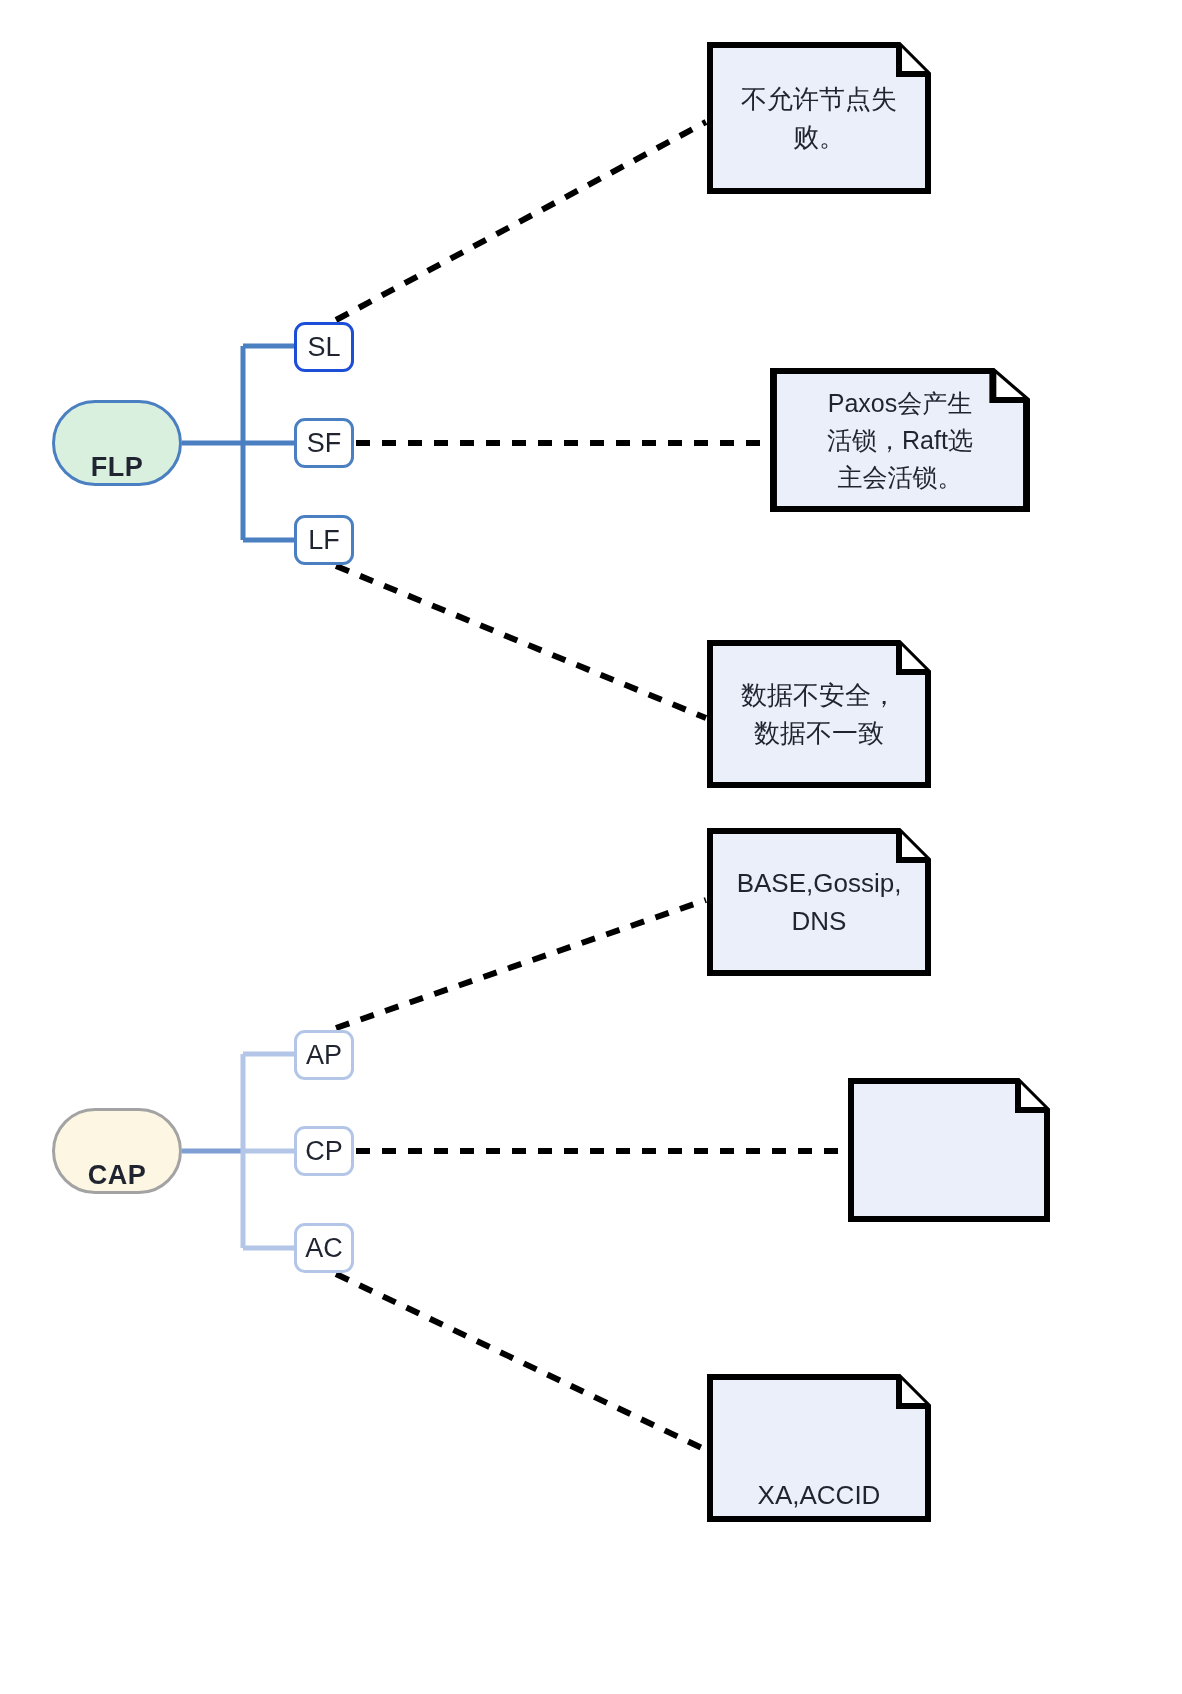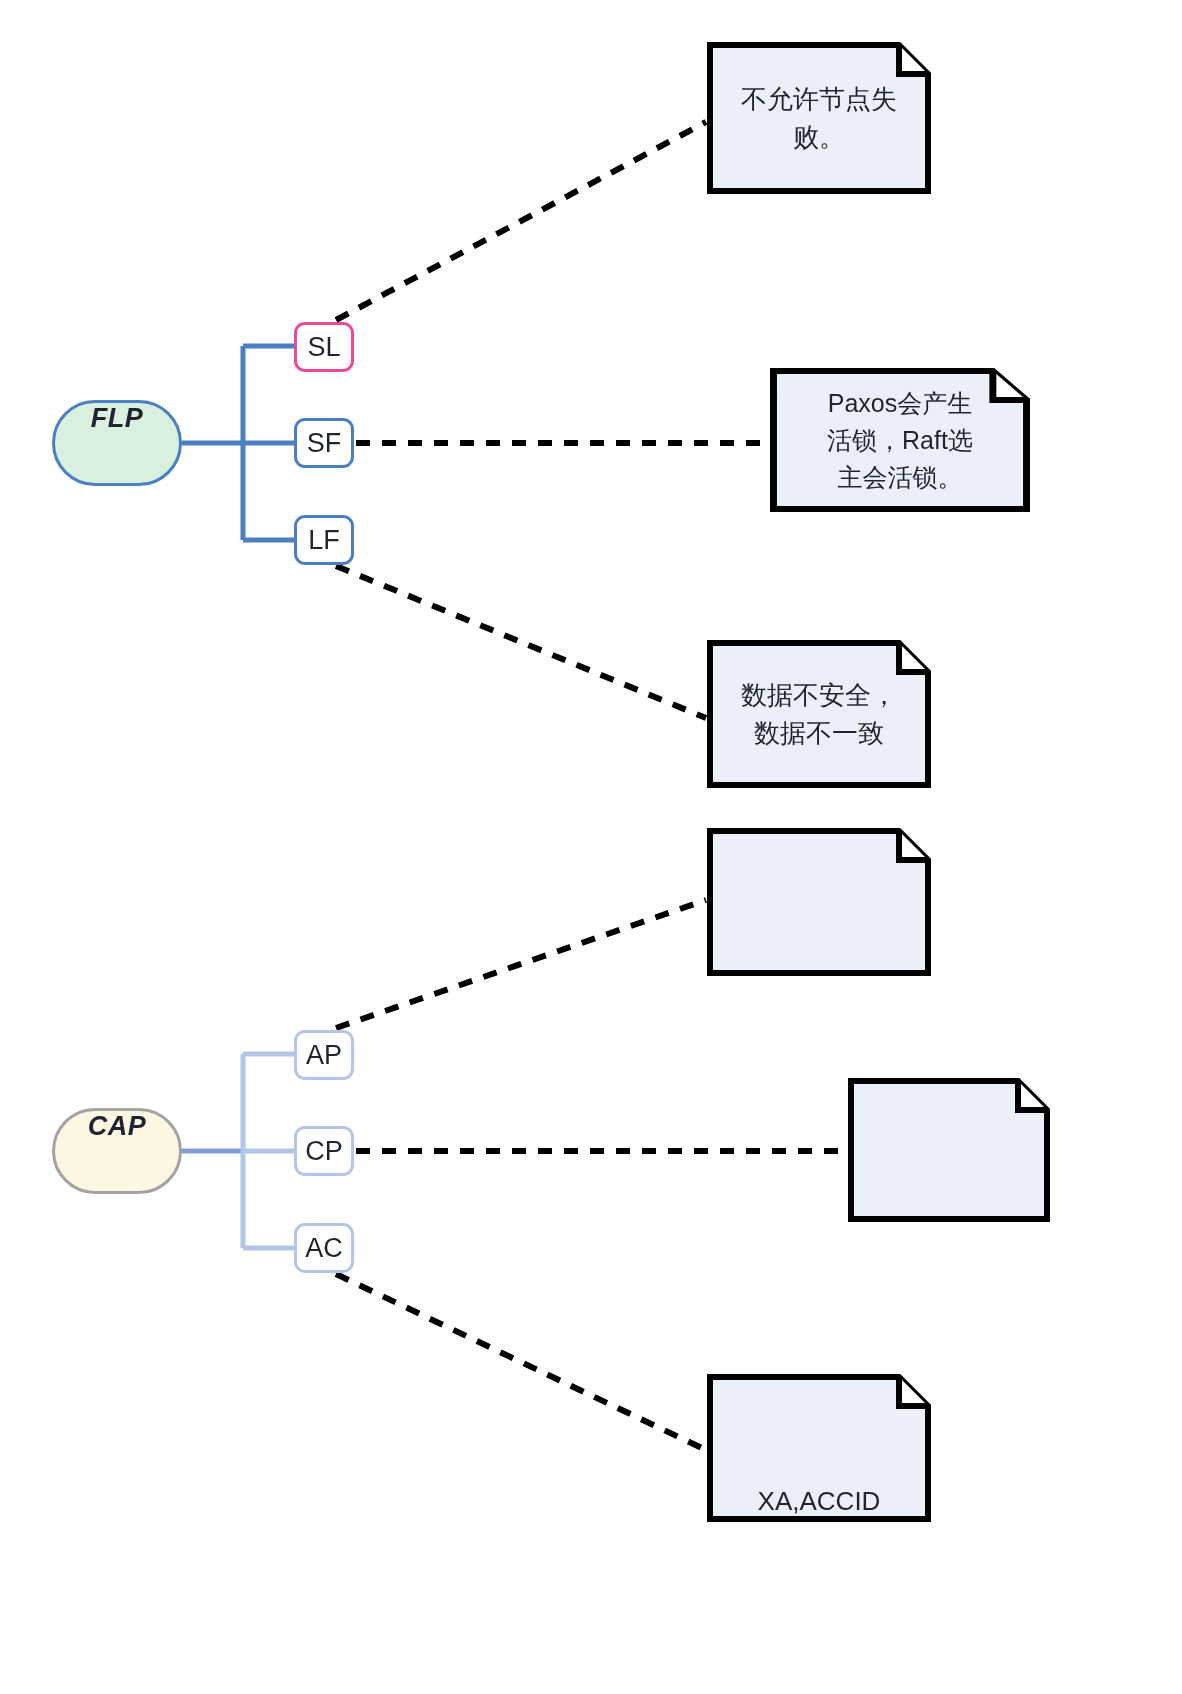--- a/index.html
+++ b/index.html
@@ -26,29 +26,28 @@
     left: 0;
     top: 0;
     width: 1182px;
     height: 1694px;
     pointer-events: none;
   }
   
   .root-node {
     position: absolute;
     display: flex;
-    align-items: flex-start;
+    align-items: flex-end;
     justify-content: center;
     border-radius: 48px;
     box-sizing: border-box;
     font-weight: bold;
     font-size: 27px;
     color: #1f2430;
     letter-spacing: 0.5px;
-    font-style: italic;
   }
   
   .branch-node {
     position: absolute;
     display: flex;
     align-items: center;
     justify-content: center;
     box-sizing: border-box;
     border-radius: 11px;
     background: #ffffff;
@@ -59,21 +58,21 @@
   .note-box {
     position: absolute;
     box-sizing: border-box;
     display: flex;
     align-items: center;
     justify-content: center;
     text-align: center;
     font-size: 26px;
     line-height: 1.48;
     color: #1f2430;
-    padding: 2px 18px;
+    padding: 8px 18px;
     white-space: pre-line;
   }
   .note-shape {
     position: absolute;
     left: 0; top: 0;
     width: 100%;
     height: 100%;
     pointer-events: none;
   }
   .note-text {
@@ -117,21 +116,21 @@
   <div class="root-node" style="left:52px; top:400px; width:130px; height:86px;
               background:#d9f0de; border:3px solid #4a7fc1;">
     <span>FLP</span>
   </div>
 
   <div class="root-node" style="left:52px; top:1108px; width:130px; height:86px;
               background:#fdf6e3; border:3px solid #a3a3a3;">
     <span>CAP</span>
   </div>
 
-  <div class="branch-node" style="left:294px; top:322px; width:60px; height:50px; border:3px solid #ec4899;">
+  <div class="branch-node" style="left:294px; top:322px; width:60px; height:50px; border:3px solid #1d4ed8;">
     <span>SL</span>
   </div>
 
   <div class="branch-node" style="left:294px; top:418px; width:60px; height:50px; border:3px solid #4a7fc1;">
     <span>SF</span>
   </div>
 
   <div class="branch-node" style="left:294px; top:515px; width:60px; height:50px; border:3px solid #4a7fc1;">
     <span>LF</span>
   </div>
@@ -174,20 +173,22 @@
     </svg>
     <span class="note-text">数据不安全，
 数据不一致</span>
   </div>
 
   <div class="note-box" style="left:707px; top:828px; width:224px; height:148px;">
     <svg class="note-shape" viewBox="0 0 224 148" preserveAspectRatio="none">
       <path d="M3,3 L192,3 L221,32 L221,145 L3,145 Z" fill="#eaeffa" stroke="#000000" stroke-width="6" stroke-linejoin="miter"></path>
       <path d="M192,3 L192,32 L221,32" fill="#ffffff" stroke="#000000" stroke-width="6" stroke-linejoin="miter"></path>
     </svg>
+    <span class="note-text">BASE,Gossip,
+DNS</span>
   </div>
 
   <div class="note-box" style="left:848px; top:1078px; width:202px; height:144px;">
     <svg class="note-shape" viewBox="0 0 202 144" preserveAspectRatio="none">
       <path d="M3,3 L170,3 L199,32 L199,141 L3,141 Z" fill="#eaeffa" stroke="#000000" stroke-width="6" stroke-linejoin="miter"></path>
       <path d="M170,3 L170,32 L199,32" fill="#ffffff" stroke="#000000" stroke-width="6" stroke-linejoin="miter"></path>
     </svg>
   </div>
 
   <div class="note-box" style="left:707px; top:1374px; width:224px; height:148px;align-items:flex-end;">

